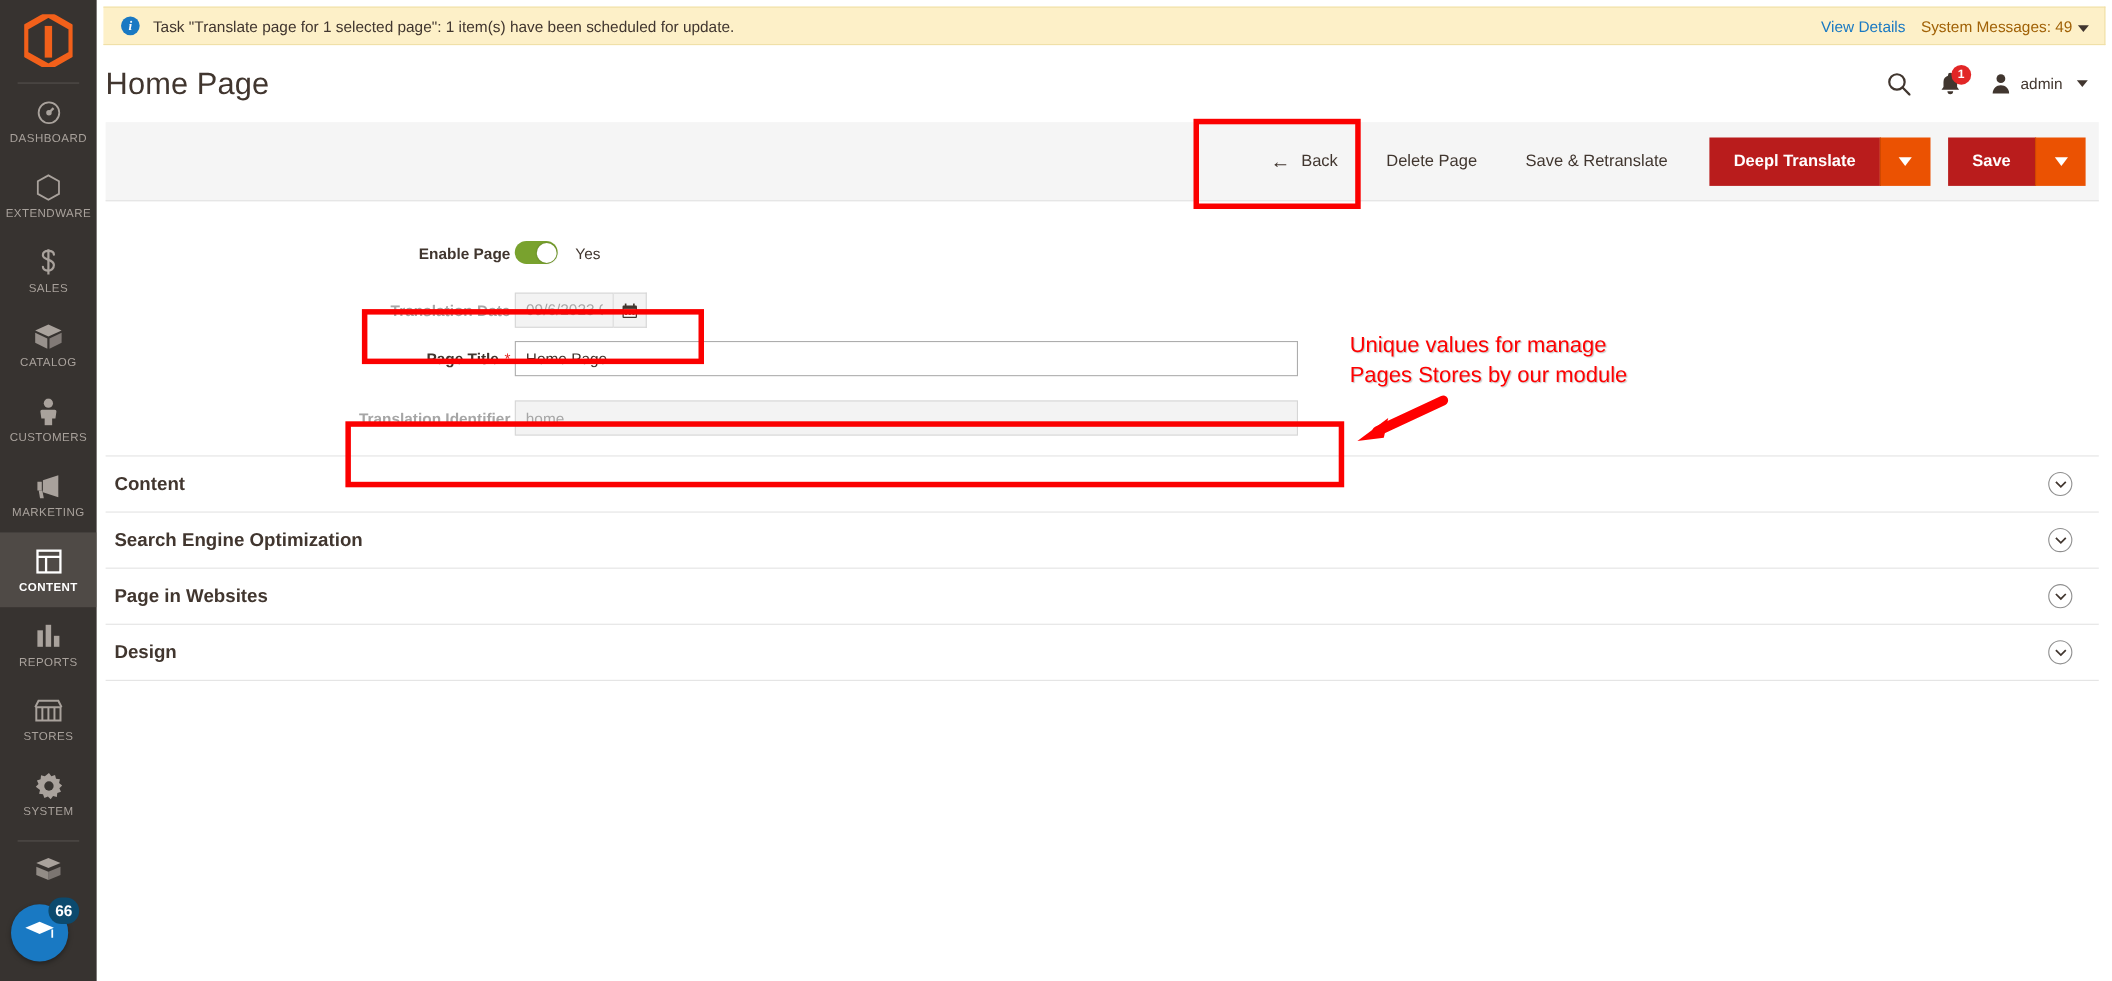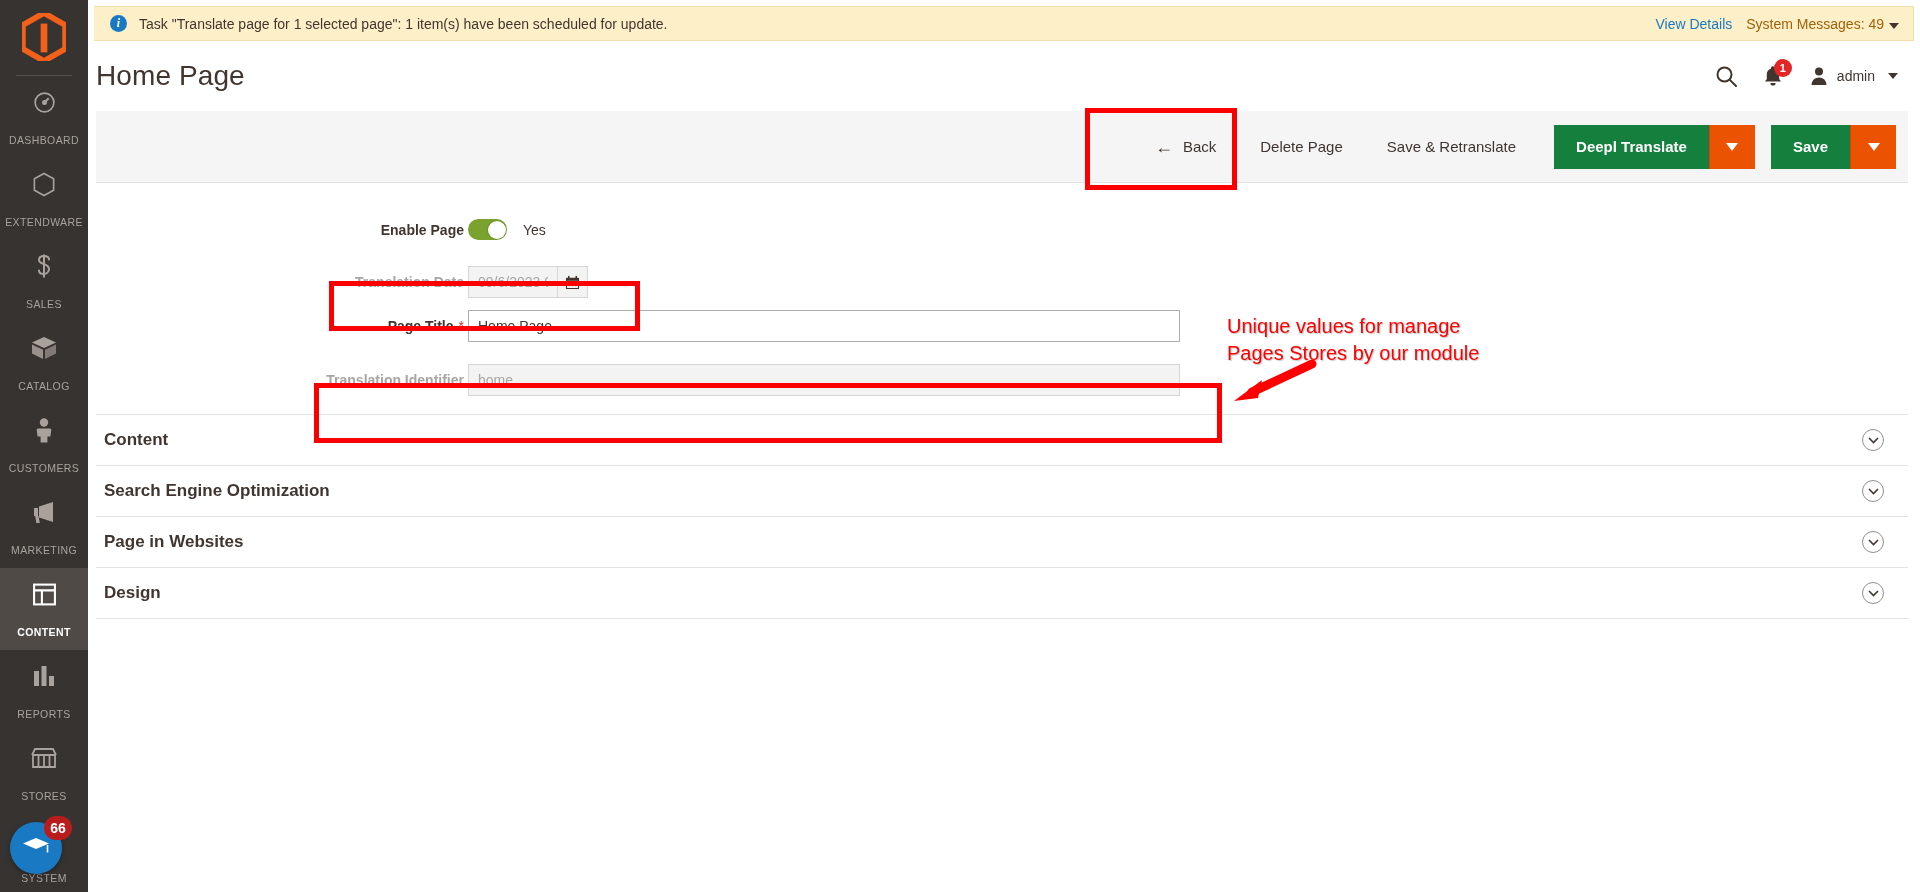--- a/index.html
+++ b/index.html
@@ -18,21 +18,21 @@
   }
   .logo-wrap {
     height:73px; display:flex; align-items:center; justify-content:center;
   }
   .logo-hex { width:44px; height:48px; display:block; }
   .nav-sep {
     width:56px; height:1px; background:#55504c; margin:2px auto 0 auto;
   }
   .nav-item {
     display:flex; flex-direction:column; align-items:center; justify-content:flex-start;
-    padding:13px 4px 11px 4px; cursor:pointer; text-decoration:none;gap:14px;
+    padding:13px 4px 11px 4px; cursor:pointer; text-decoration:none;
   }
   .nav-item .ico {
     display:flex; align-items:center; justify-content:center;
     height:26px; margin-bottom:5px;
     color:#a9a29c;
   }
   .nav-item .lbl {
     font-size:10.5px; letter-spacing:0.4px; color:#a9a29c;
     text-align:center; line-height:13px; font-weight:400;
   }
@@ -42,21 +42,21 @@
 
   .help-bubble {
     position:absolute; left:10px; bottom:18px;
     width:52px; height:52px; border-radius:50%;
     background:#1979c3; display:flex; align-items:center; justify-content:center;
     box-shadow:0 2px 5px rgba(0,0,0,.35);
   }
   .help-badge {
     position:absolute; left:44px; bottom:52px;
     min-width:28px; height:24px; border-radius:12px;
-    background:#b91c1c; color:#fff; font-size:14px; font-weight:700;
+    background:#0c4a6e; color:#fff; font-size:14px; font-weight:700;
     display:flex; align-items:center; justify-content:center; padding:0 6px;
   }
 
   
   .main { position:absolute; left:88px; top:0; width:1832px; height:892px; background:#fff; }
 
   
   .msgbar {
     position:relative; margin:6px 0 0 6px; width:1820px; height:35px;
     background:#fdf0c8; border:1px solid #f0e0a8; border-left:none;
@@ -101,21 +101,21 @@
     display:flex; align-items:center; justify-content:flex-end; padding-right:12px;
   }
   .tb-btn {
     background:none; border:none; font-family:inherit;
     font-size:15px; color:#41362f; cursor:pointer; padding:0 22px; height:40px;
     display:flex; align-items:center; gap:10px;
   }
   .arrow-left { font-size:18px; line-height:1; }
   .split-btn { display:flex; align-items:stretch; margin-left:16px; height:44px; }
   .split-main {
-    background:#15803d; color:#fff; border:none; font-family:inherit;
+    background:#b91c1c; color:#fff; border:none; font-family:inherit;
     font-size:15px; font-weight:700; padding:0 22px; cursor:pointer;
     display:flex; align-items:center;
   }
   .split-toggle {
     background:#eb5202; color:#fff; border:none; border-left:1px solid #d04800;
     width:46px; cursor:pointer; display:flex; align-items:center; justify-content:center;
   }
   .split-toggle .tri {
     width:0;height:0;border-left:6px solid transparent;border-right:6px solid transparent;
     border-top:8px solid #fff;
@@ -460,21 +460,21 @@
       <div class="acc-bottom"></div>
     </div>
   </div>
 
   <div class="rbox" style="left:1085px; top:108px; width:152px; height:82px;"></div>
 
   <div class="rbox" style="left:329px; top:281px; width:311px; height:50px;"></div>
 
   <div class="rbox" style="left:314px; top:383px; width:908px; height:60px;"></div>
 
-  <div class="annot" style="left:1227px; top:301px; width:320px;margin-top:12px;">Unique values for manage
+  <div class="annot" style="left:1227px; top:301px; width:320px;">Unique values for manage
 Pages Stores by our module</div>
 
   <svg class="arrow-svg" style="left:1224px; top:358px;" width="100" height="50" viewBox="0 0 100 50">
     <path d="M88 6 L28 34" stroke="#ff0000" stroke-width="9" stroke-linecap="round"></path>
     <path d="M10 43 L38 22 L34 40 Z" fill="#ff0000"></path>
   </svg>
 
 </div>
 
 </body></html>

